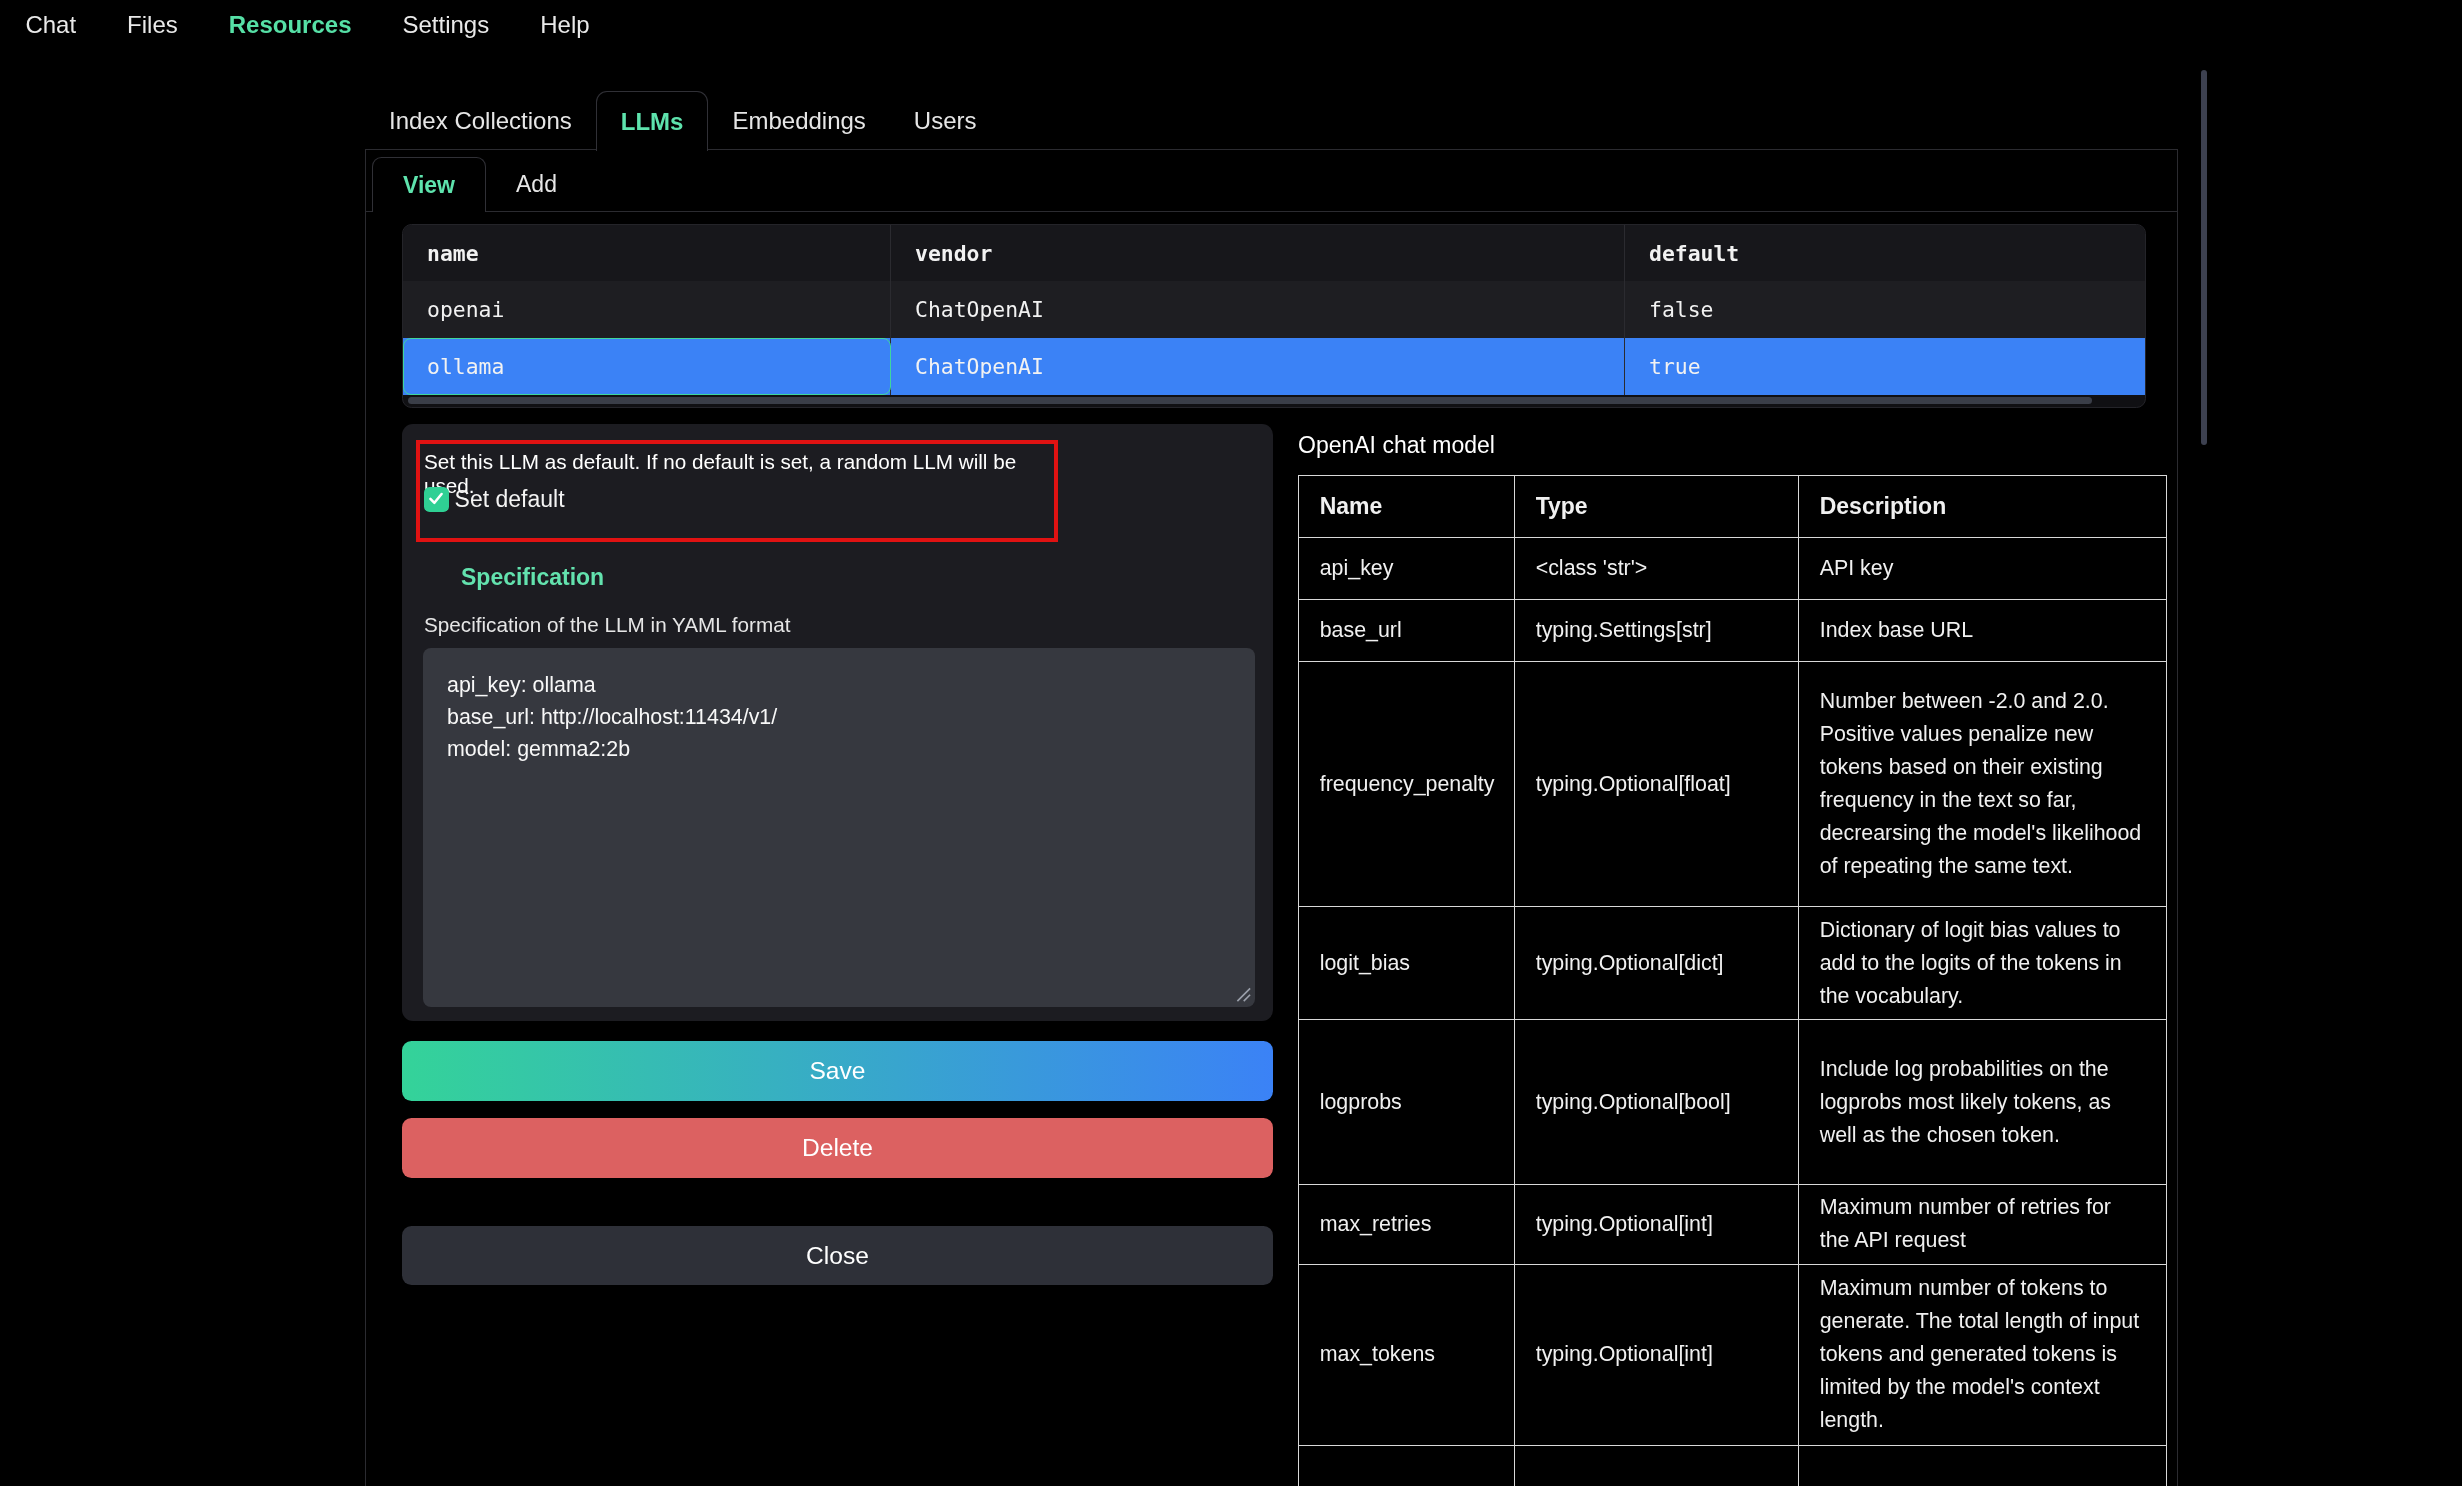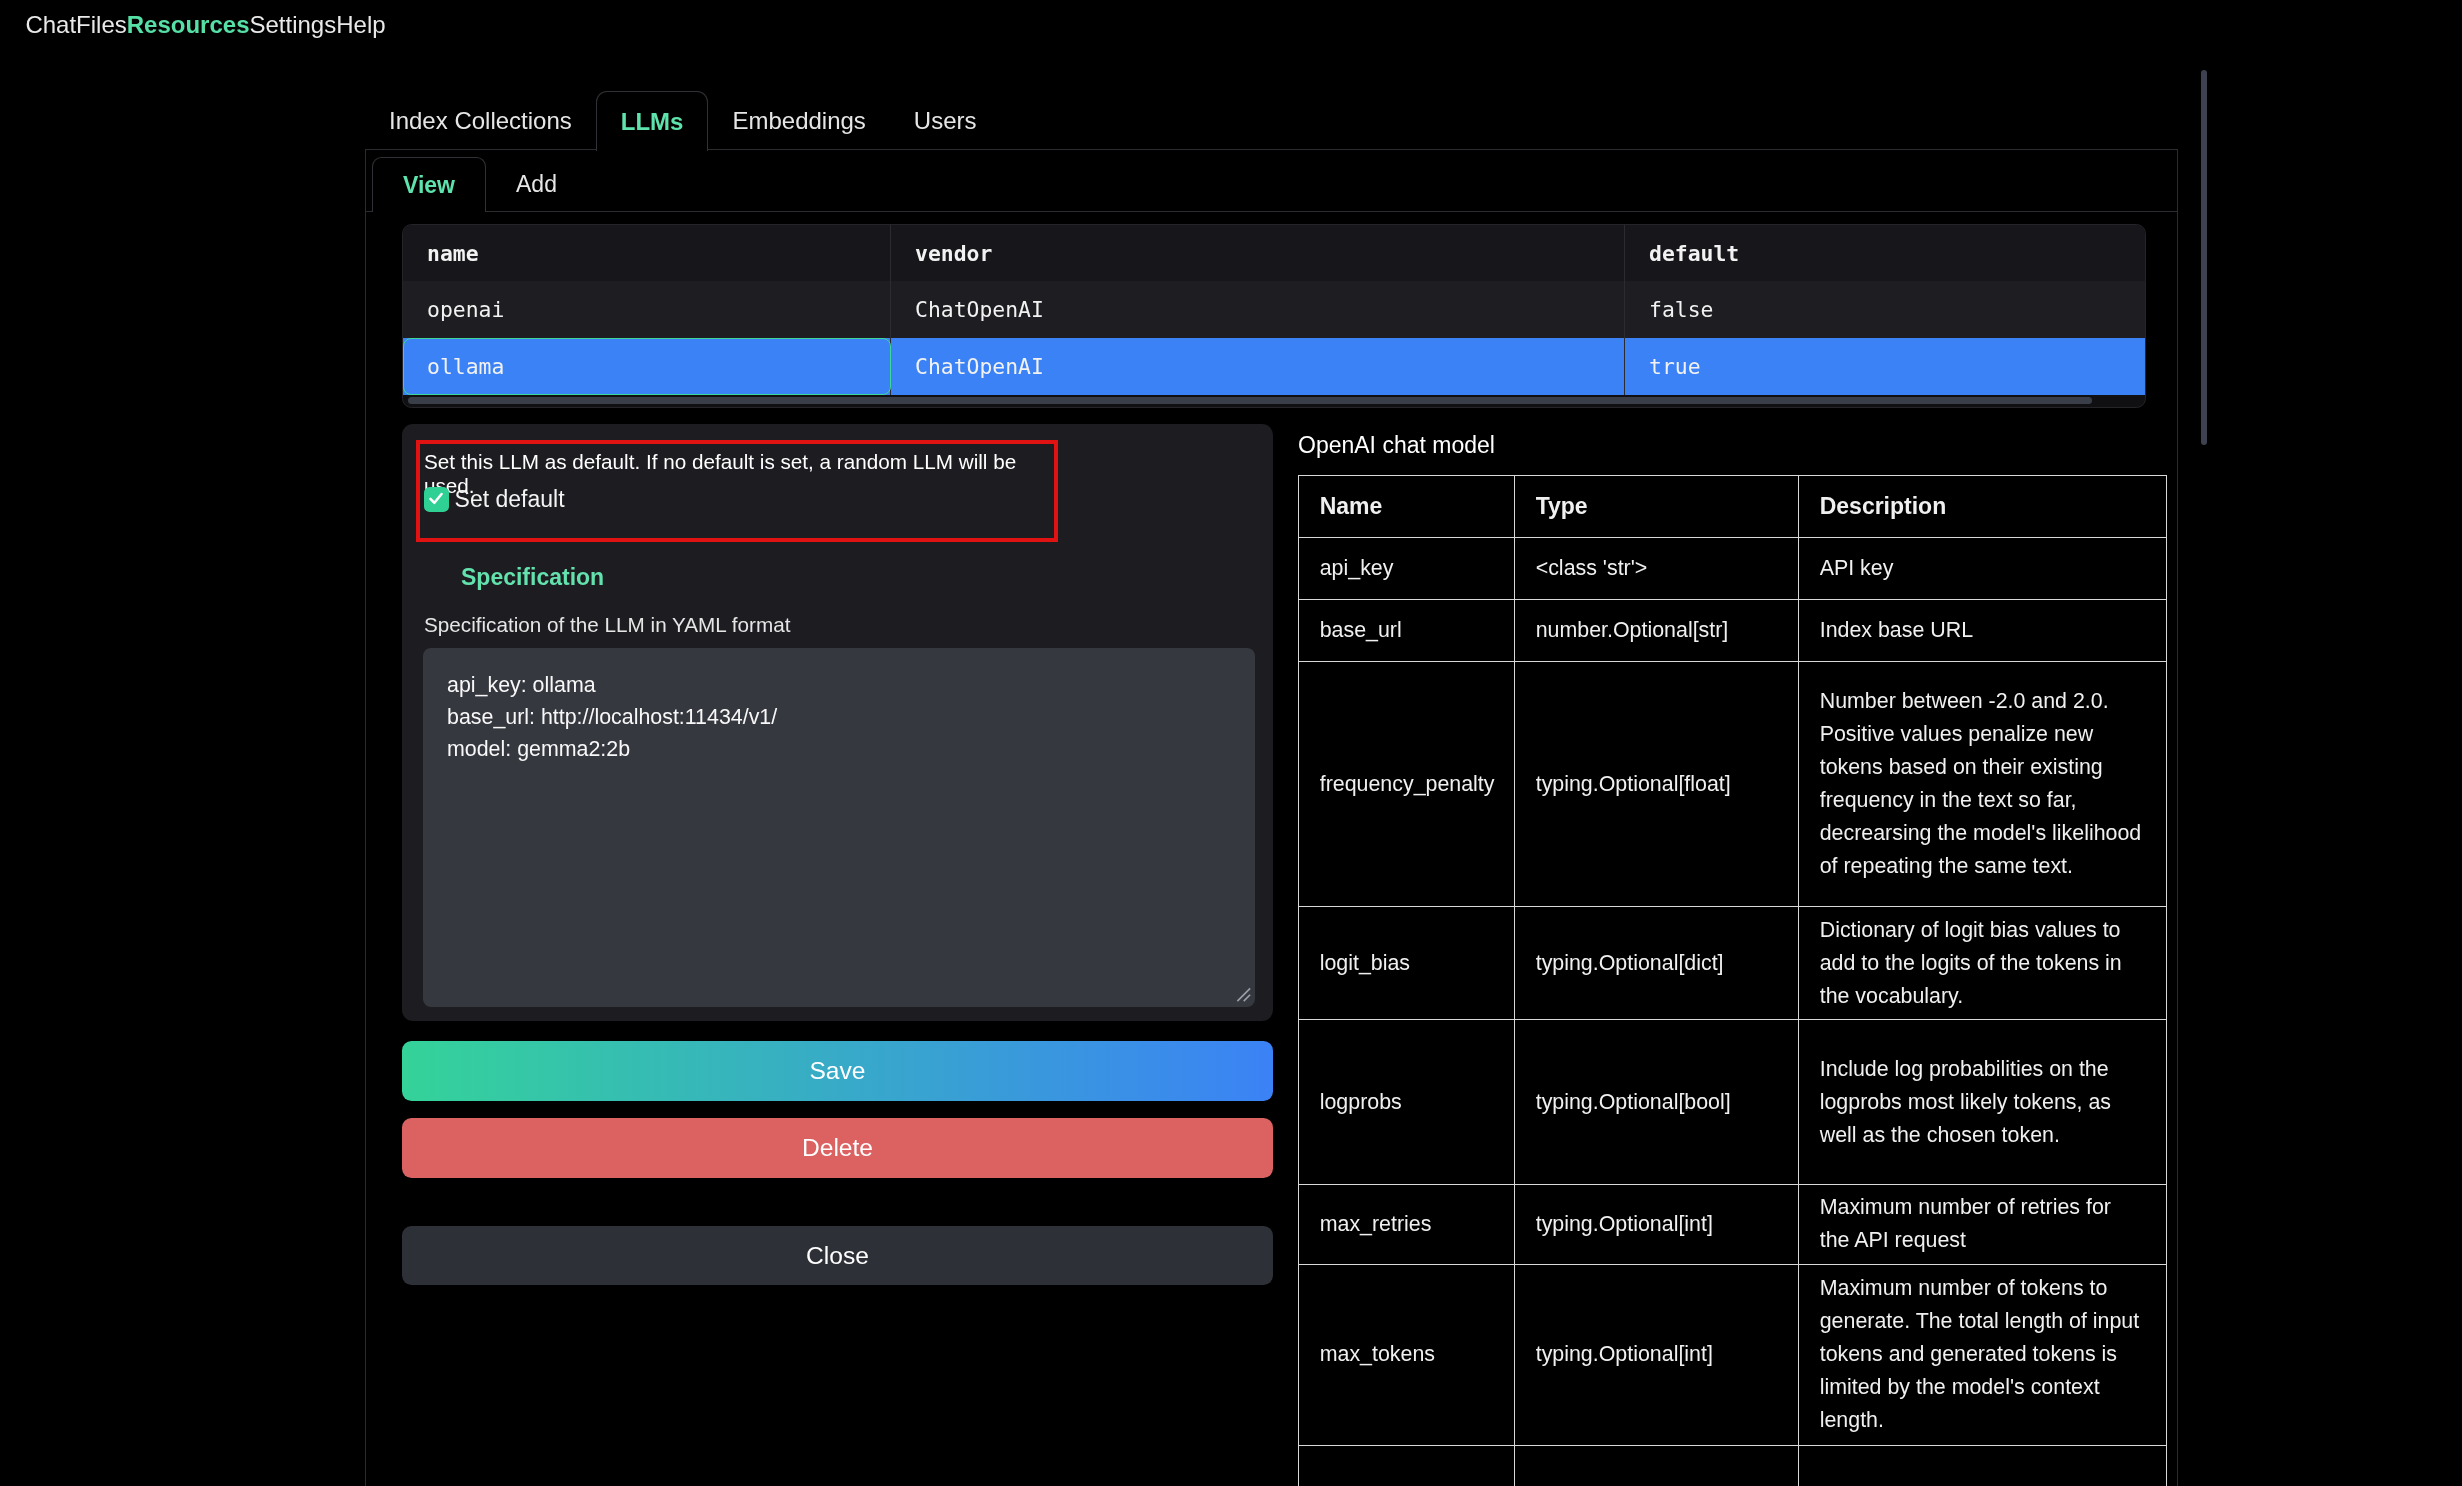--- a/index.html
+++ b/index.html
@@ -1,21 +1,21 @@
 <!DOCTYPE html>
 <html style="font-size:12.7px"><head>
 <meta charset="utf-8">
 <style>
   * { margin:0; padding:0; box-sizing:border-box; }
   html,body { width:2462px; height:1487px; background:#000; overflow:hidden;
               font-family:"Liberation Sans", sans-serif; }
 
   
   .topnav { position:absolute; left:0; top:0; width:2462px; height:49px;
-            display:flex; align-items:center; padding-left:25.4px; }
+            display:flex; align-items:center; padding-left:25.4px; gap:51px; }
   .topnav .nav-item { font-size:24px; color:#e9e9e9; cursor:pointer; }
   .topnav .nav-item.active { color:#56e0a6; font-weight:700; }
 
   
   .panel-frame { position:absolute; left:365px; top:149px; width:1813px; height:1342px;
                  border:0.8px solid #2b2b30; border-bottom:none; background:#000; }
 
   
   .res-tabs { position:absolute; left:365px; top:91px; height:60px; display:flex; z-index:3; }
   .res-tab { height:59px; display:flex; align-items:center; padding:0 24px;
@@ -179,21 +179,21 @@
     <th>Type</th>
     <th>Description</th>
   </tr>
   <tr style="height:62px">
     <td>api_key</td>
     <td>&lt;class 'str'&gt;</td>
     <td>API key</td>
   </tr>
   <tr style="height:62px">
     <td>base_url</td>
-    <td>number.Optional[str]</td>
+    <td>typing.Settings[str]</td>
     <td>Index base URL</td>
   </tr>
   <tr style="height:245px">
     <td>frequency_penalty</td>
     <td>typing.Optional[float]</td>
     <td>Number between -2.0 and 2.0. Positive values penalize new tokens based on their existing frequency in the text so far, decrearsing the model's likelihood of repeating the same text.</td>
   </tr>
   <tr style="height:113px">
     <td>logit_bias</td>
     <td>typing.Optional[dict]</td>

